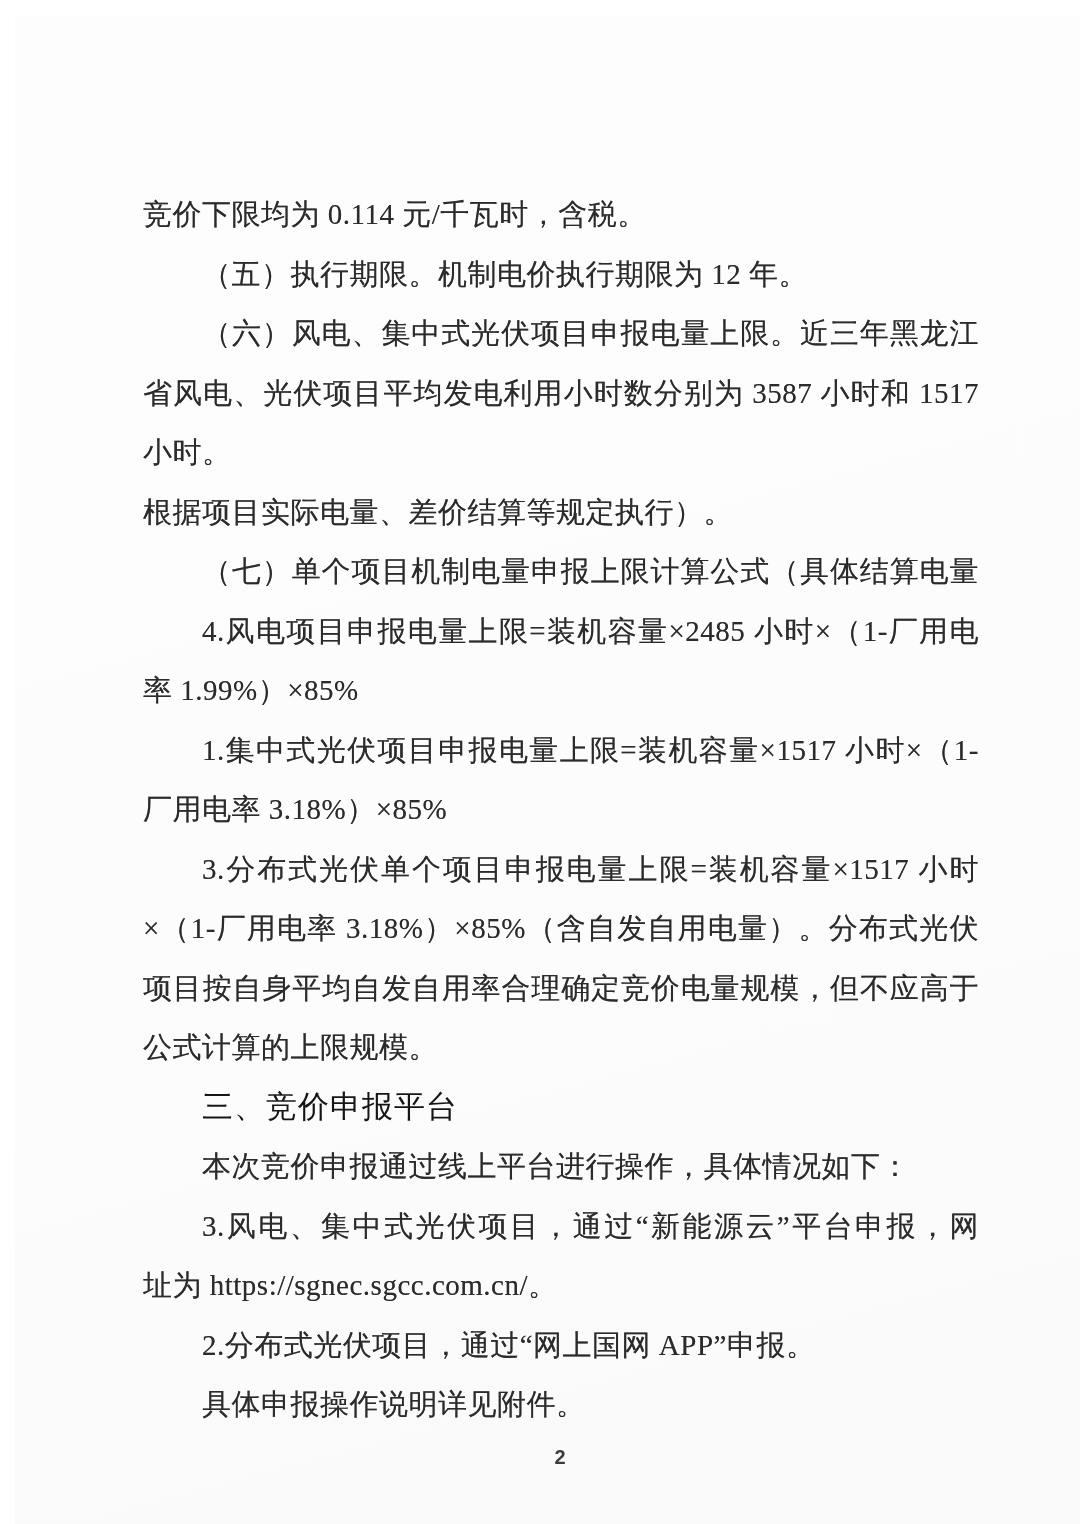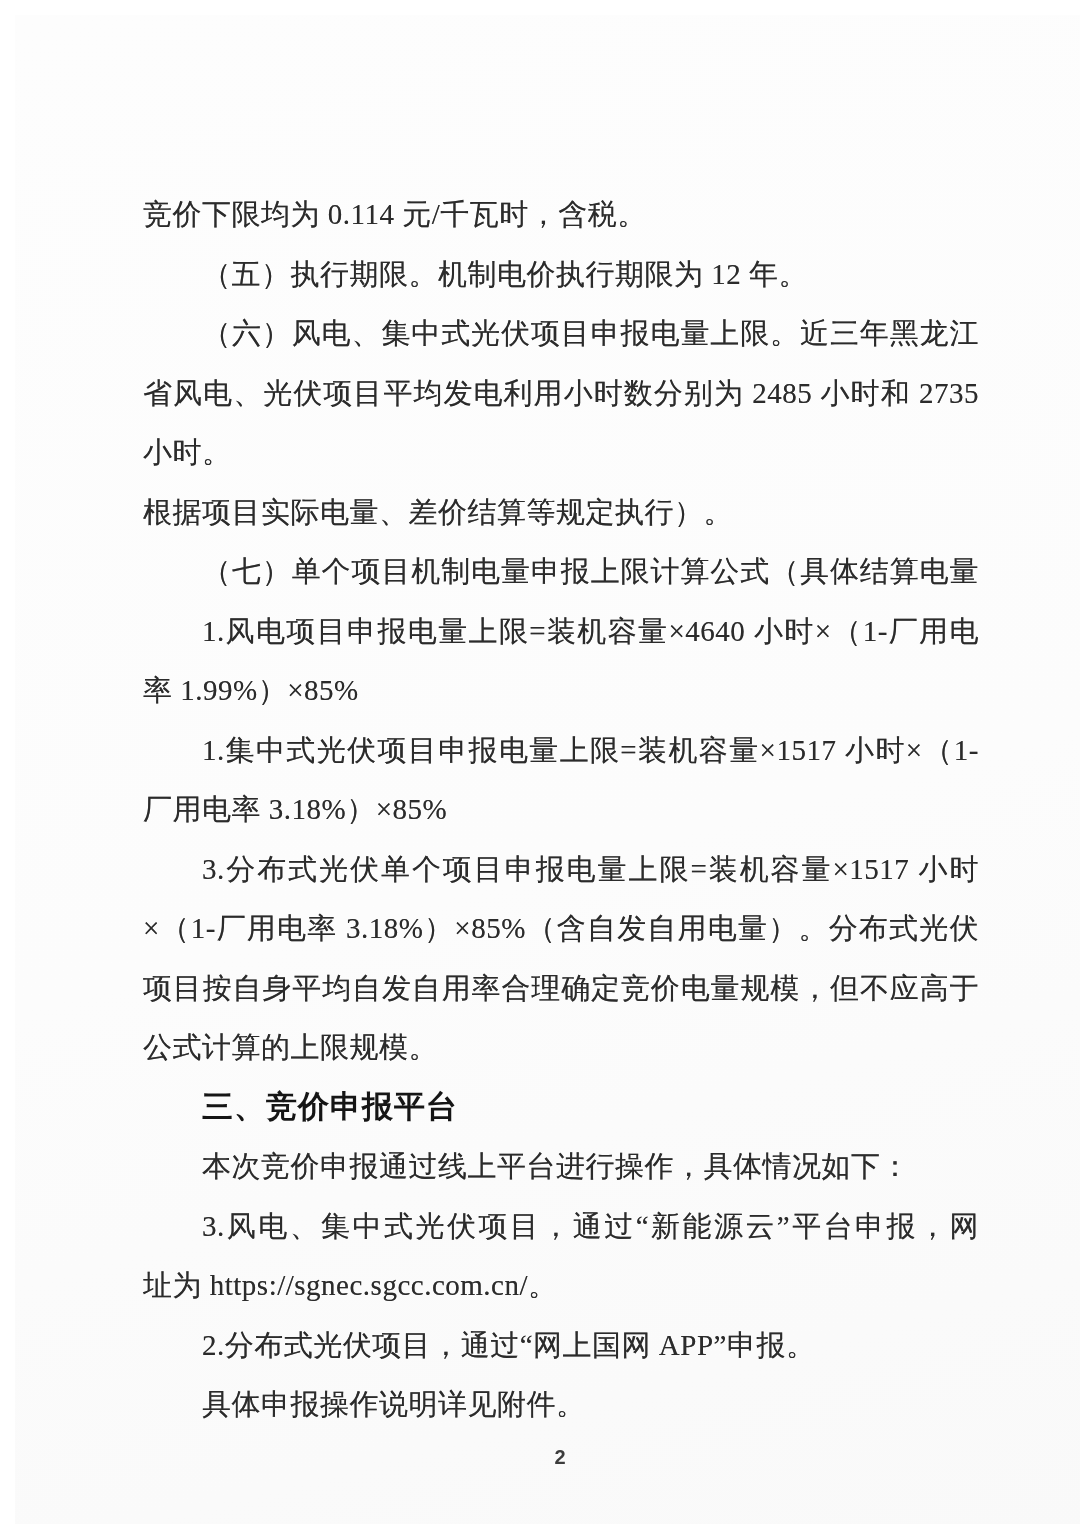--- a/index.html
+++ b/index.html
@@ -41,21 +41,21 @@
     text-align: justify;
     text-align-last: justify;
   }
 
   .line.indent {
     text-indent: 59px;
   }
 
   .line.heading {
     font-family: "Liberation Sans", "DejaVu Sans", sans-serif;
-    font-weight: 700;
+    font-weight: 400;
     font-size: 31px;
     color: #151515;
     letter-spacing: 1px;
     text-shadow: none;
   }
 
   .footer {
     position: absolute;
     left: 0;
     top: 1421px;
@@ -74,25 +74,25 @@
 </head>
 <body>
 
 <div class="page">
 
   <div class="doc-body">
 
   <div class="line">竞价下限均为 0.114 元/千瓦时，含税。</div>
       <div class="line indent">（五）执行期限。机制电价执行期限为 12 年。</div>
       <div class="line indent fill">（六）风电、集中式光伏项目申报电量上限。近三年黑龙江</div>
-      <div class="line fill">省风电、光伏项目平均发电利用小时数分别为 2485 小时和 2735</div>
+      <div class="line fill">省风电、光伏项目平均发电利用小时数分别为 3587 小时和 1517</div>
       <div class="line">小时。</div>
       <div class="line">根据项目实际电量、差价结算等规定执行）。</div>
       <div class="line indent fill">（七）单个项目机制电量申报上限计算公式（具体结算电量</div>
-      <div class="line indent fill">1.风电项目申报电量上限=装机容量×4640 小时×（1-厂用电</div>
+      <div class="line indent fill">4.风电项目申报电量上限=装机容量×2485 小时×（1-厂用电</div>
       <div class="line">率 1.99%）×85%</div>
       <div class="line indent fill">1.集中式光伏项目申报电量上限=装机容量×1517 小时×（1-</div>
       <div class="line">厂用电率 3.18%）×85%</div>
       <div class="line indent fill">3.分布式光伏单个项目申报电量上限=装机容量×1517 小时</div>
       <div class="line fill">×（1-厂用电率 3.18%）×85%（含自发自用电量）。分布式光伏</div>
       <div class="line fill">项目按自身平均自发自用率合理确定竞价电量规模，但不应高于</div>
       <div class="line">公式计算的上限规模。</div>
       <div class="line indent heading">三、竞价申报平台</div>
       <div class="line indent">本次竞价申报通过线上平台进行操作，具体情况如下：</div>
       <div class="line indent fill">3.风电、集中式光伏项目，通过“新能源云”平台申报，网</div>

